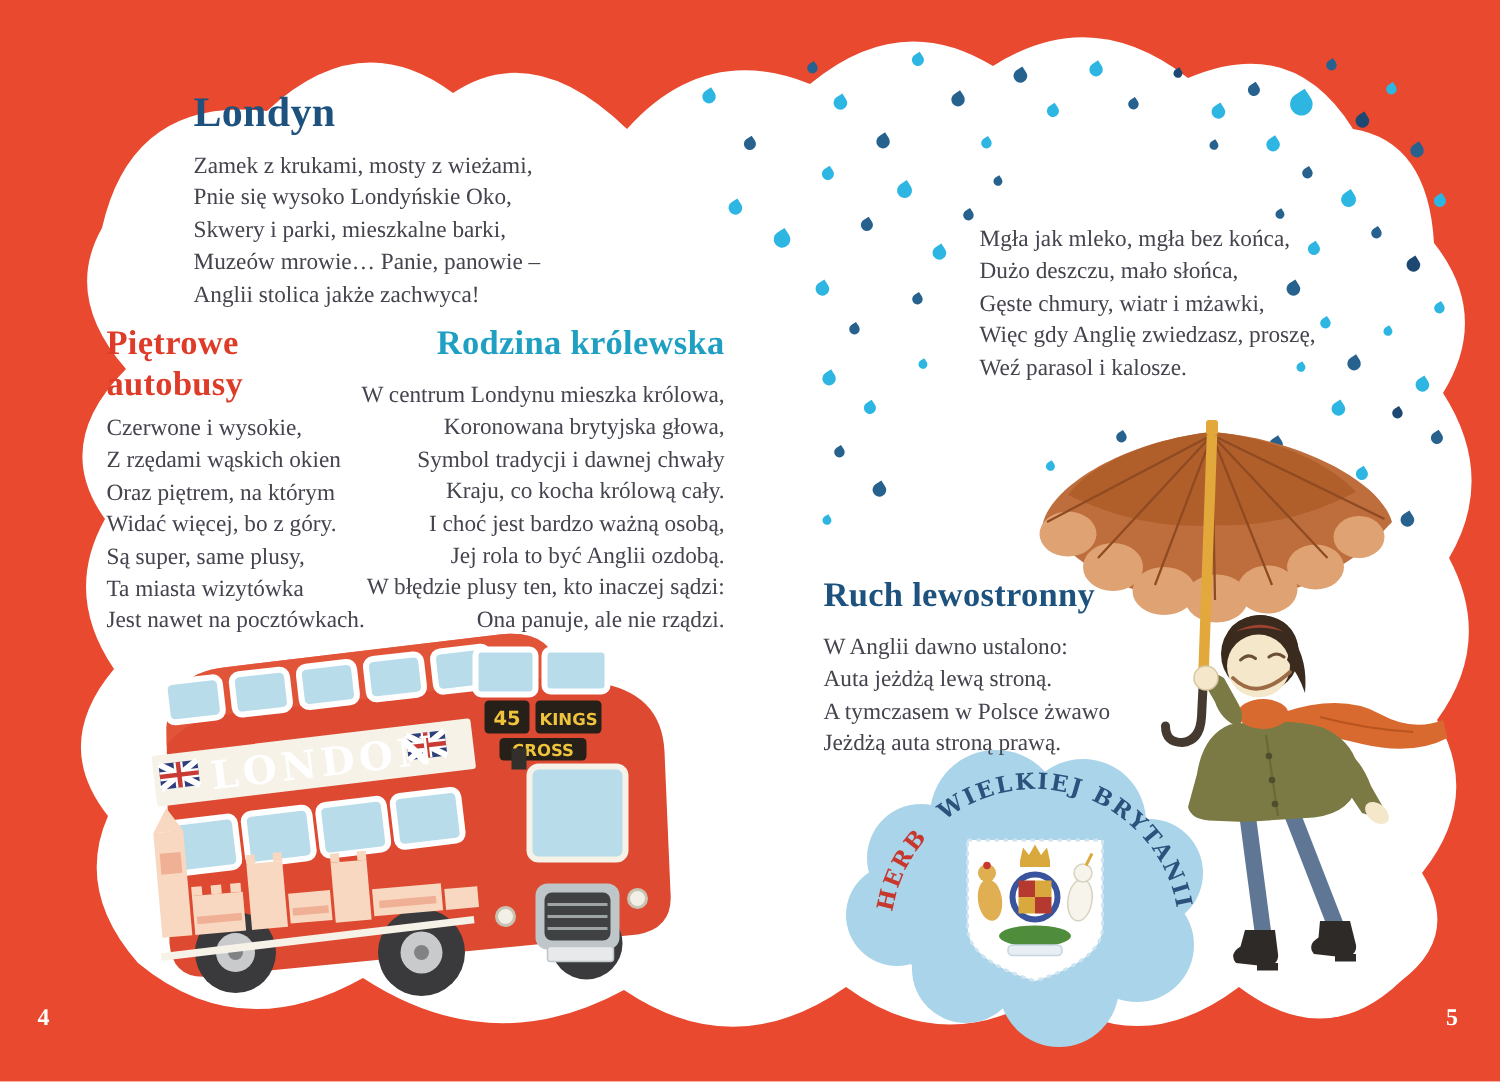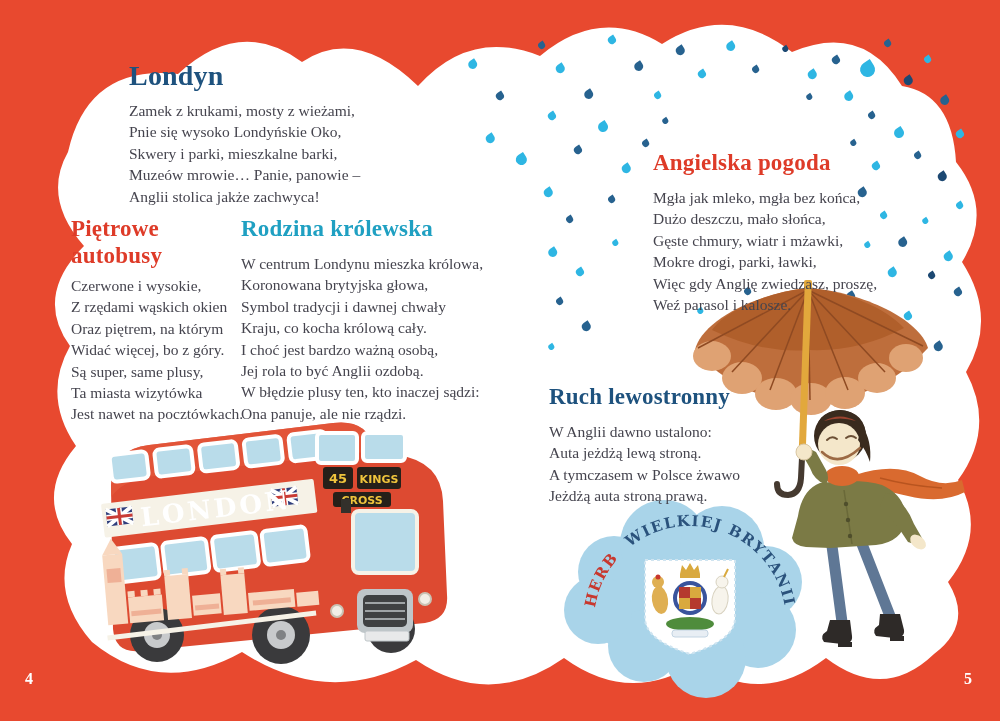--- a/index.html
+++ b/index.html
@@ -8,21 +8,21 @@
   .poem{position:absolute;}
   .poem-title{margin:0 0 11px 0;font-family:"Liberation Serif",serif;font-weight:700;font-size:23px;line-height:27px;letter-spacing:.2px;}
   .t-navy{color:#1E527E;}
   .t-red{color:#DE3B28;}
   .t-teal{color:#1FA0C2;}
   .poem-line{font-size:15.5px;line-height:21.4px;color:#45444E;white-space:nowrap;}
   #poem-londyn{left:129px;top:62px;}
   #poem-londyn .poem-title{font-size:28px;}
   #poem-pietrowe{left:71px;top:215px;width:165px;}
   #poem-pietrowe .poem-title{margin-bottom:6px;}
-  #poem-rodzina{left:241px;top:215px;}
+  #poem-rodzina{left:241px;top:215px;text-align:right;}
   #poem-angielska{left:653px;top:149px;}
   #poem-ruch{left:549px;top:383px;}
   
   #rain-layer{position:absolute;left:0;top:0;width:1000px;height:721px;pointer-events:none;}
   .drop{position:absolute;}
   .drop-inner{border-radius:0 50% 50% 50%;transform:rotate(57deg);}
   
   .page-num{position:absolute;color:#FFFFFF;font-family:"Liberation Serif",serif;font-weight:700;font-size:16px;}
   #pn-left{left:25px;top:670px;}
   #pn-right{right:28px;top:670px;}
@@ -487,26 +487,24 @@
         <div class="poem-line">Symbol tradycji i dawnej chwały</div>
         <div class="poem-line">Kraju, co kocha królową cały.</div>
         <div class="poem-line">I choć jest bardzo ważną osobą,</div>
         <div class="poem-line">Jej rola to być Anglii ozdobą.</div>
         <div class="poem-line">W błędzie plusy ten, kto inaczej sądzi:</div>
         <div class="poem-line">Ona panuje, ale nie rządzi.</div>
       </div>
   </section>
 
   <section class="poem" id="poem-angielska">
-    <h2 class="poem-title t-red">Angielska pogoda</h2>
     <div class="poem-lines">
         <div class="poem-line">Mgła jak mleko, mgła bez końca,</div>
         <div class="poem-line">Dużo deszczu, mało słońca,</div>
         <div class="poem-line">Gęste chmury, wiatr i mżawki,</div>
-        <div class="poem-line">Mokre drogi, parki, ławki,</div>
         <div class="poem-line">Więc gdy Anglię zwiedzasz, proszę,</div>
         <div class="poem-line">Weź parasol i kalosze.</div>
       </div>
   </section>
 
   <section class="poem" id="poem-ruch">
     <h2 class="poem-title t-navy">Ruch lewostronny</h2>
     <div class="poem-lines">
         <div class="poem-line">W Anglii dawno ustalono:</div>
         <div class="poem-line">Auta jeżdżą lewą stroną.</div>

